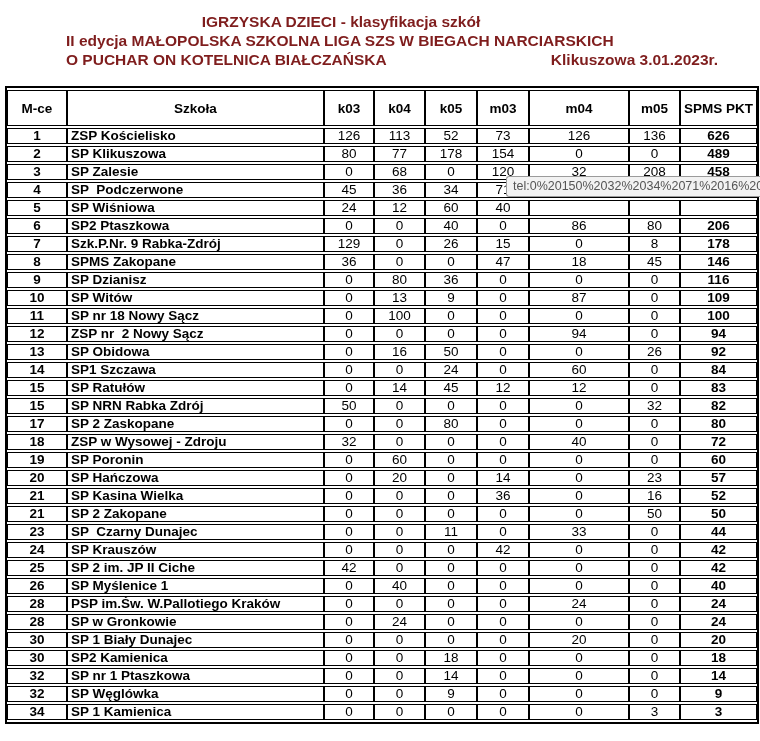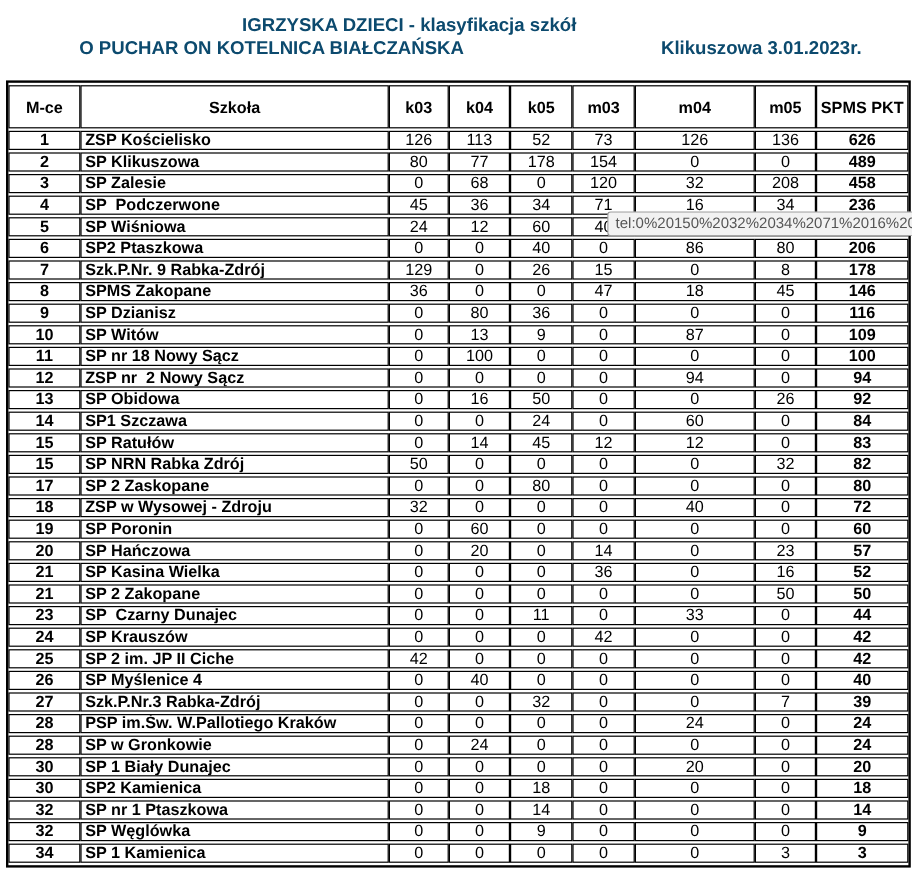--- a/index.html
+++ b/index.html
@@ -9,21 +9,21 @@
     font-family:"Liberation Sans",sans-serif;
     color:#000;
     position:relative;
     overflow:hidden;
   }
   .doc-header{
     padding-top:12px;
     font-weight:bold;
     font-size:15.5px;
     line-height:19px;
-    color:#0c4a6e;
+    color:#7f1d1d;
   }
   .hline1{text-align:center;padding-right:78px;}
   .hline2{margin-left:66px;}
   .hline3{
     margin-left:66px;margin-right:42px;
     display:flex;justify-content:space-between;align-items:flex-end;
   }
   table.results{
     margin:17px 5px 0 5px;
     width:750px;
@@ -76,20 +76,21 @@
     white-space:nowrap;
     overflow:hidden;
     z-index:10;
   }
 </style>
 </head>
 <body>
 
 <div class="doc-header">
   <div class="hline1">IGRZYSKA DZIECI - klasyfikacja szkół</div>
+  <div class="hline2">II edycja MAŁOPOLSKA SZKOLNA LIGA SZS W BIEGACH NARCIARSKICH</div>
   <div class="hline3">
     <span>O PUCHAR ON KOTELNICA BIAŁCZAŃSKA</span>
     <span>Klikuszowa 3.01.2023r.</span>
   </div>
 </div>
 
 <table class="results">
   <colgroup>
     <col style="width:60px">
       <col style="width:257px">
@@ -385,39 +386,28 @@
         <td class="num">42</td>
         <td class="num">0</td>
         <td class="num">0</td>
         <td class="num">0</td>
         <td class="num">0</td>
         <td class="num">0</td>
         <td class="razem">42</td>
       </tr>
       <tr>
         <td class="place">26</td>
-        <td class="school">SP Myślenice 4</td>
+        <td class="school">SP Myślenice 1</td>
         <td class="num">0</td>
         <td class="num">40</td>
         <td class="num">0</td>
         <td class="num">0</td>
         <td class="num">0</td>
         <td class="num">0</td>
         <td class="razem">40</td>
-      </tr>
-      <tr>
-        <td class="place">27</td>
-        <td class="school">Szk.P.Nr.3 Rabka-Zdrój</td>
-        <td class="num">0</td>
-        <td class="num">0</td>
-        <td class="num">32</td>
-        <td class="num">0</td>
-        <td class="num">0</td>
-        <td class="num">7</td>
-        <td class="razem">39</td>
       </tr>
       <tr>
         <td class="place">28</td>
         <td class="school">PSP im.Św. W.Pallotiego Kraków</td>
         <td class="num">0</td>
         <td class="num">0</td>
         <td class="num">0</td>
         <td class="num">0</td>
         <td class="num">24</td>
         <td class="num">0</td>

